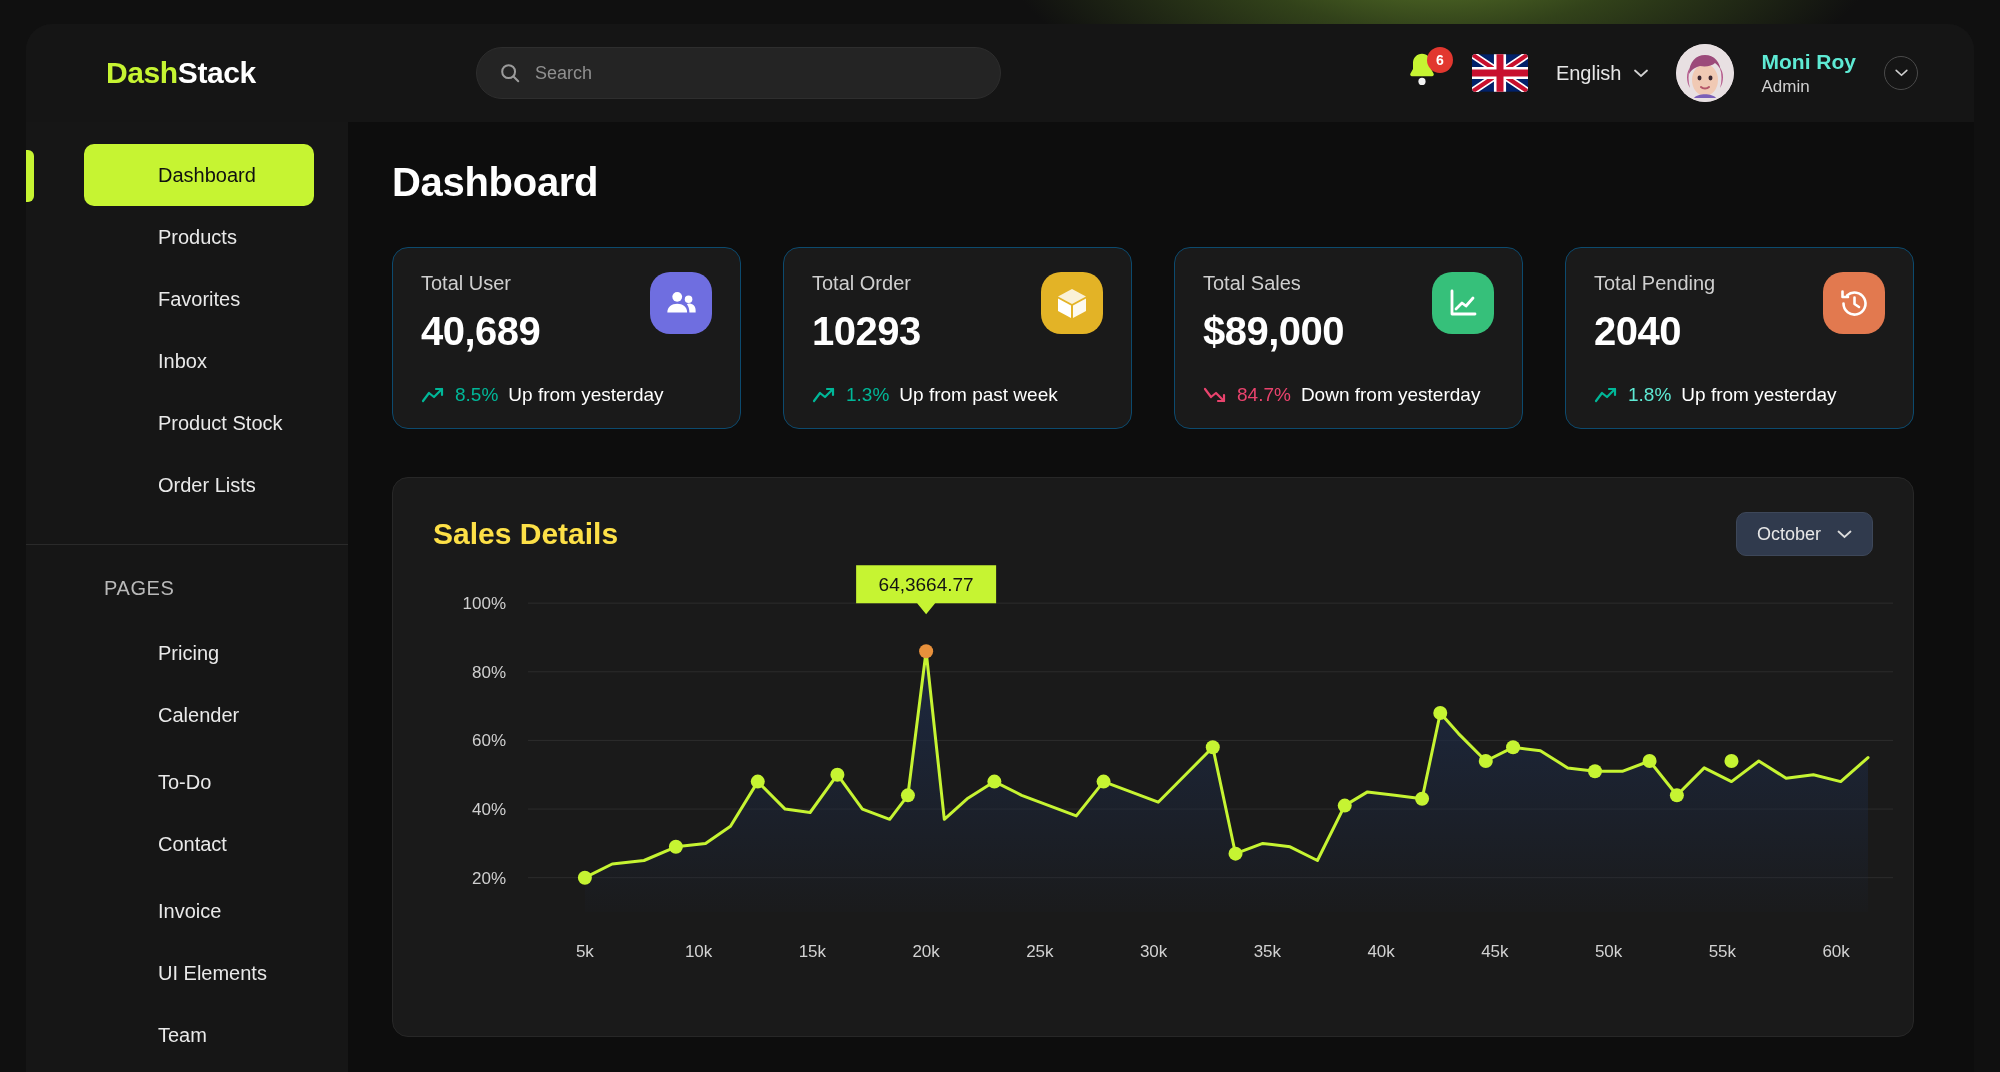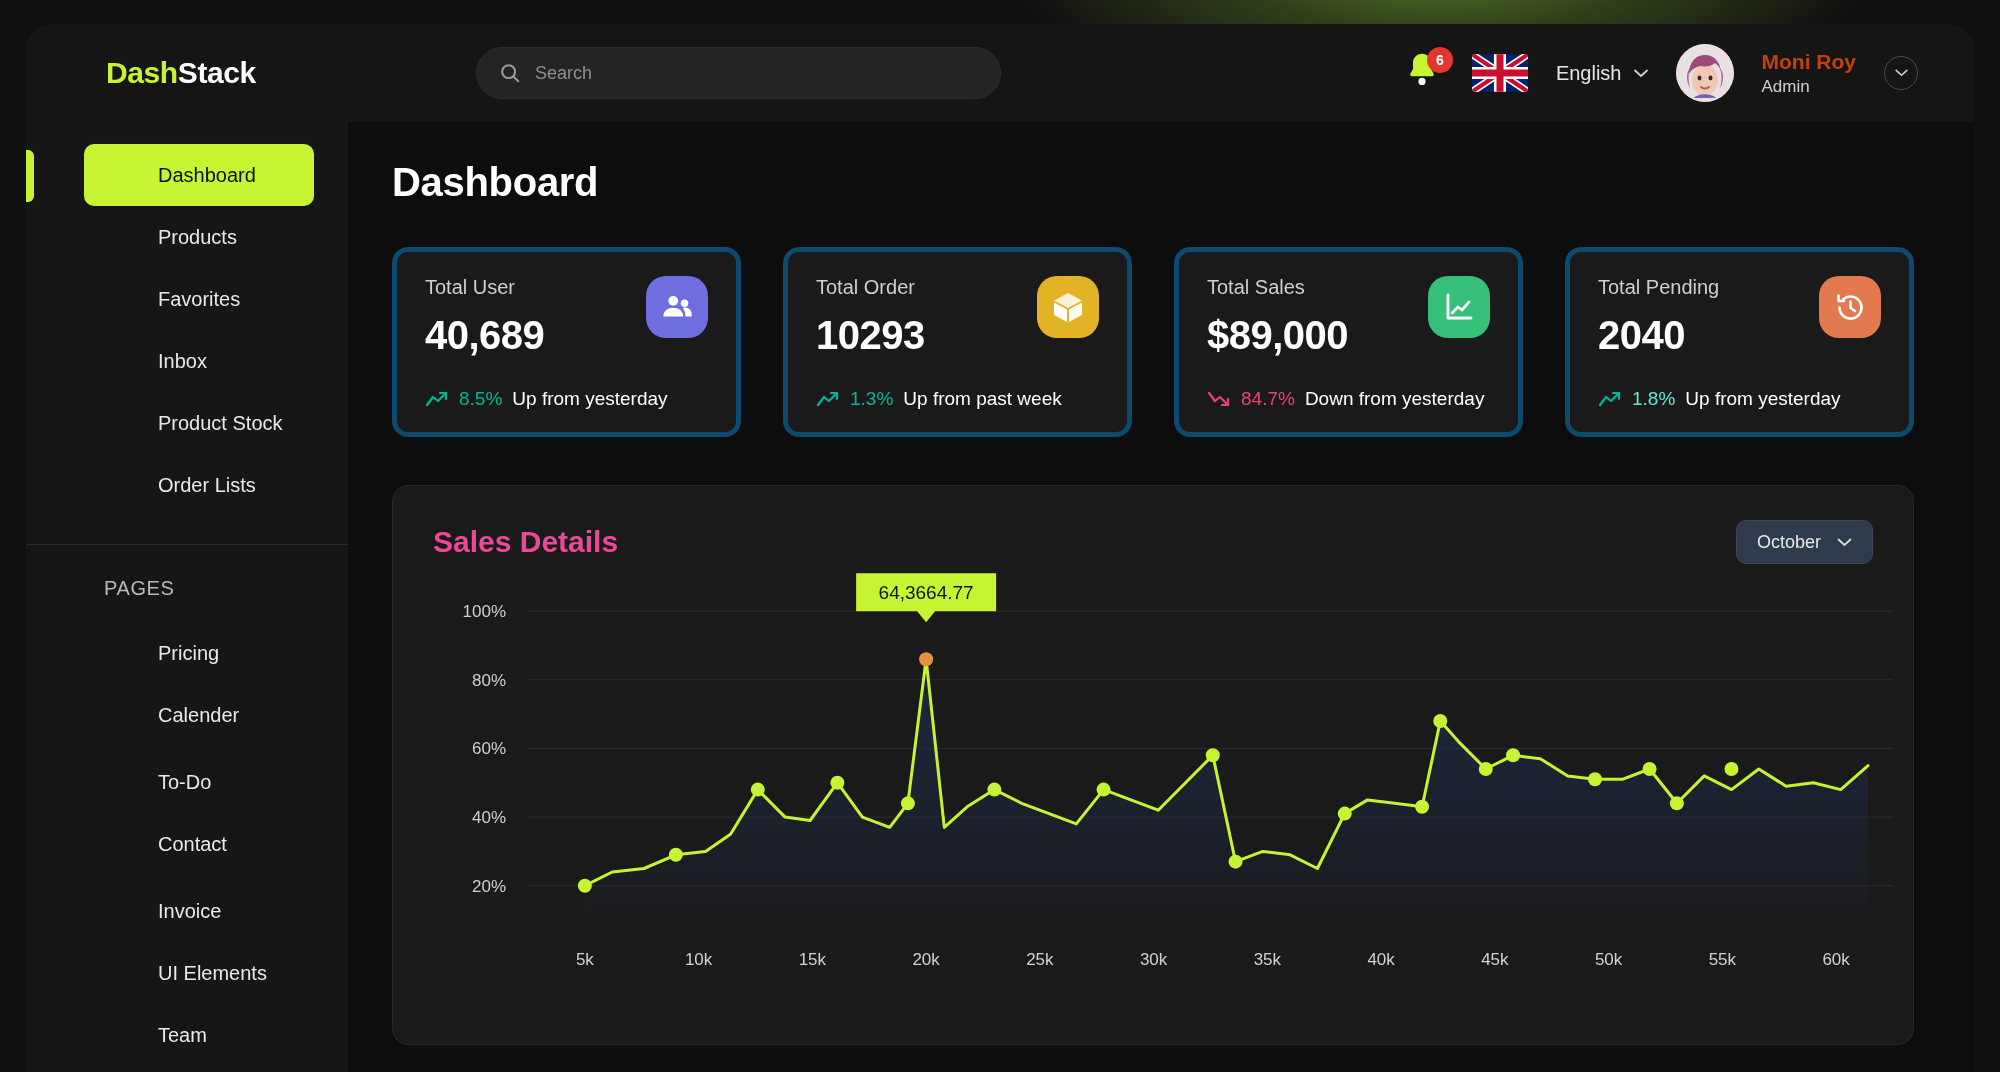--- a/index.html
+++ b/index.html
@@ -105,21 +105,21 @@
   .chev { width: 14px; height: 9px; }
   .avatar {
     width: 58px; height: 58px;
     border-radius: 50%;
     overflow: hidden;
     flex: none;
     background: #d8d0d4;
     position: relative;
   }
   .user-meta { display: flex; flex-direction: column; gap: 3px; }
-  .user-name { color: #c2410c; font-size: 21px; font-weight: bold; }
+  .user-name { color: #5eead4; font-size: 21px; font-weight: bold; }
   .user-role { color: #cfcfcf; font-size: 17px; }
   .user-caret {
     width: 34px; height: 34px;
     border-radius: 50%;
     border: 1px solid #4a4a4a;
     display: flex; align-items: center; justify-content: center;
     cursor: pointer;
   }
 
   
@@ -184,21 +184,21 @@
   }
 
   .cards {
     display: flex;
     gap: 42px;
     margin-bottom: 48px;
   }
   .card {
     flex: 1;
     background: #1a1a1a;
-    border: 5px solid #0c4a6e;
+    border: 1px solid #0c4a6e;
     border-radius: 16px;
     padding: 24px 28px 22px 28px;
     min-width: 0;
   }
   .card-top { display: flex; align-items: flex-start; justify-content: space-between; }
   .card-label { color: #cfcfcf; font-size: 20px; }
   .card-value {
     color: #ffffff;
     font-size: 40px;
     font-weight: bold;
@@ -224,21 +224,21 @@
     background: #1a1a1a;
     border: 1px solid #272727;
     border-radius: 16px;
     padding: 34px 40px 10px 40px;
     height: 560px;
   }
   .chart-head {
     display: flex; align-items: center; justify-content: space-between;
     margin-bottom: 8px;
   }
-  .chart-title { color: #ec4899; font-size: 30px; font-weight: bold; }
+  .chart-title { color: #fde047; font-size: 30px; font-weight: bold; }
   .month-select {
     background: #303a4d;
     border: 1px solid #3d4759;
     border-radius: 10px;
     height: 44px;
     padding: 0 20px;
     display: flex; align-items: center; gap: 16px;
     color: #e7e7e7; font-size: 18px;
     cursor: pointer;
   }

